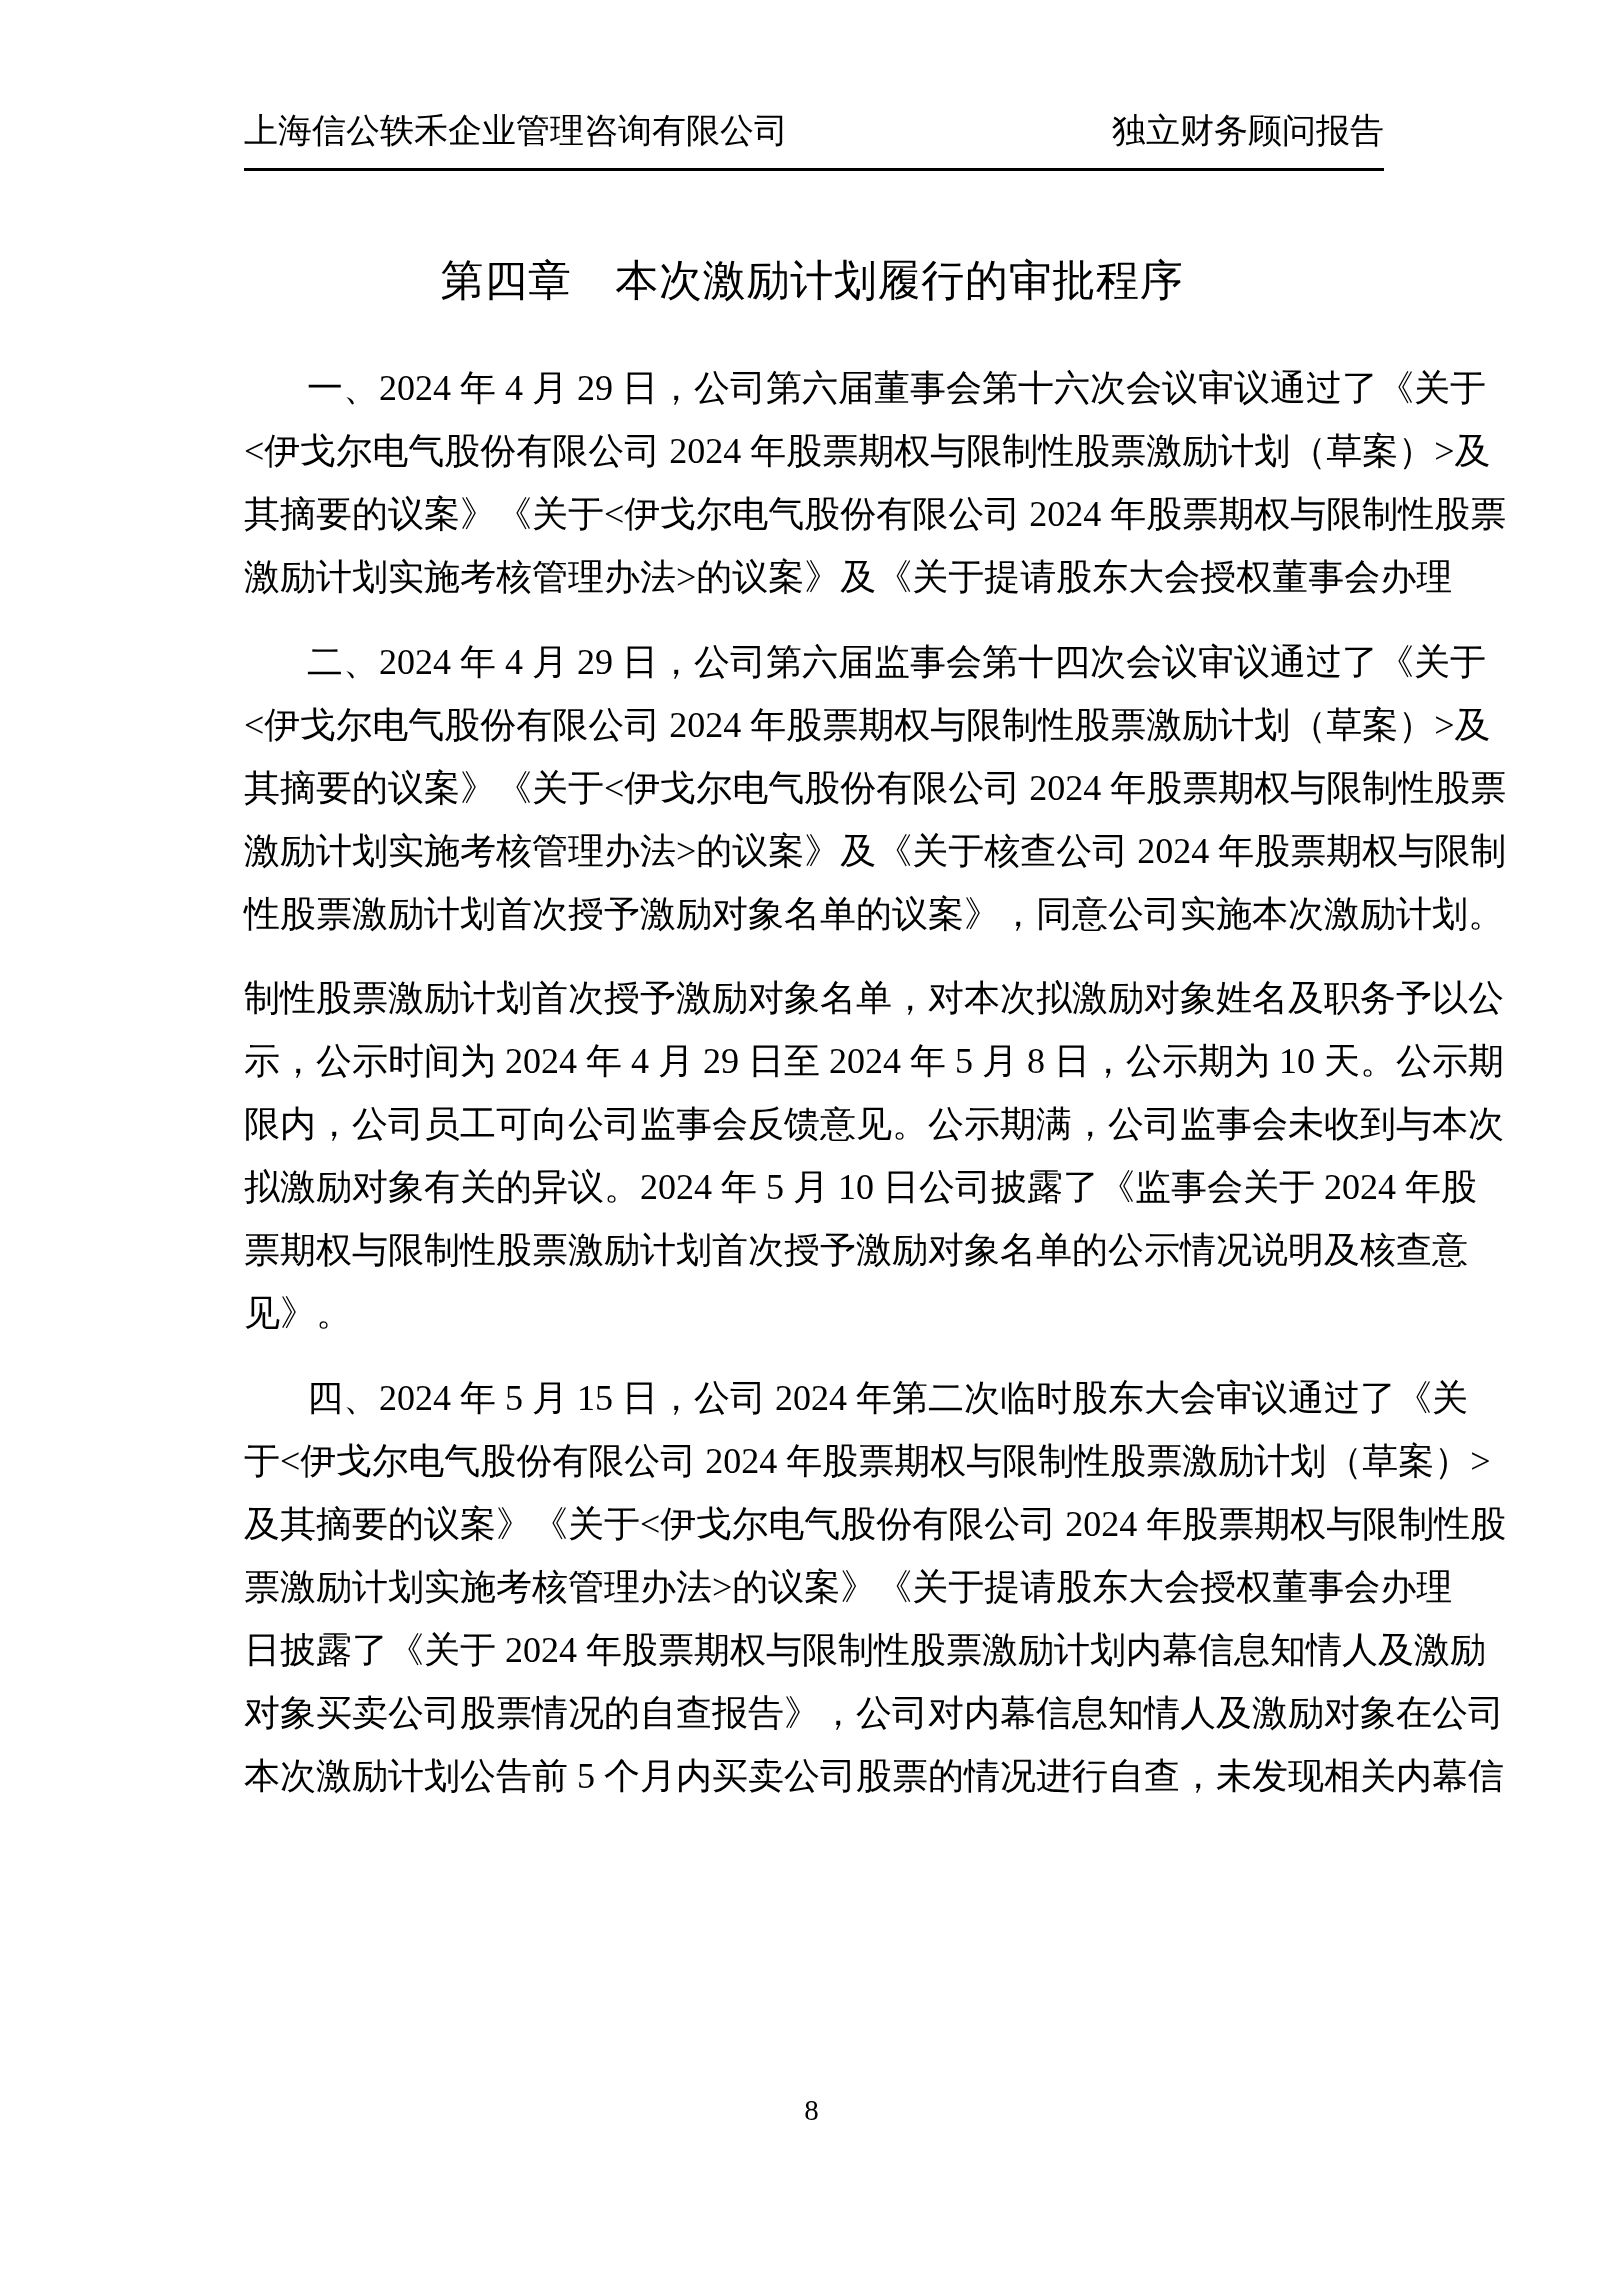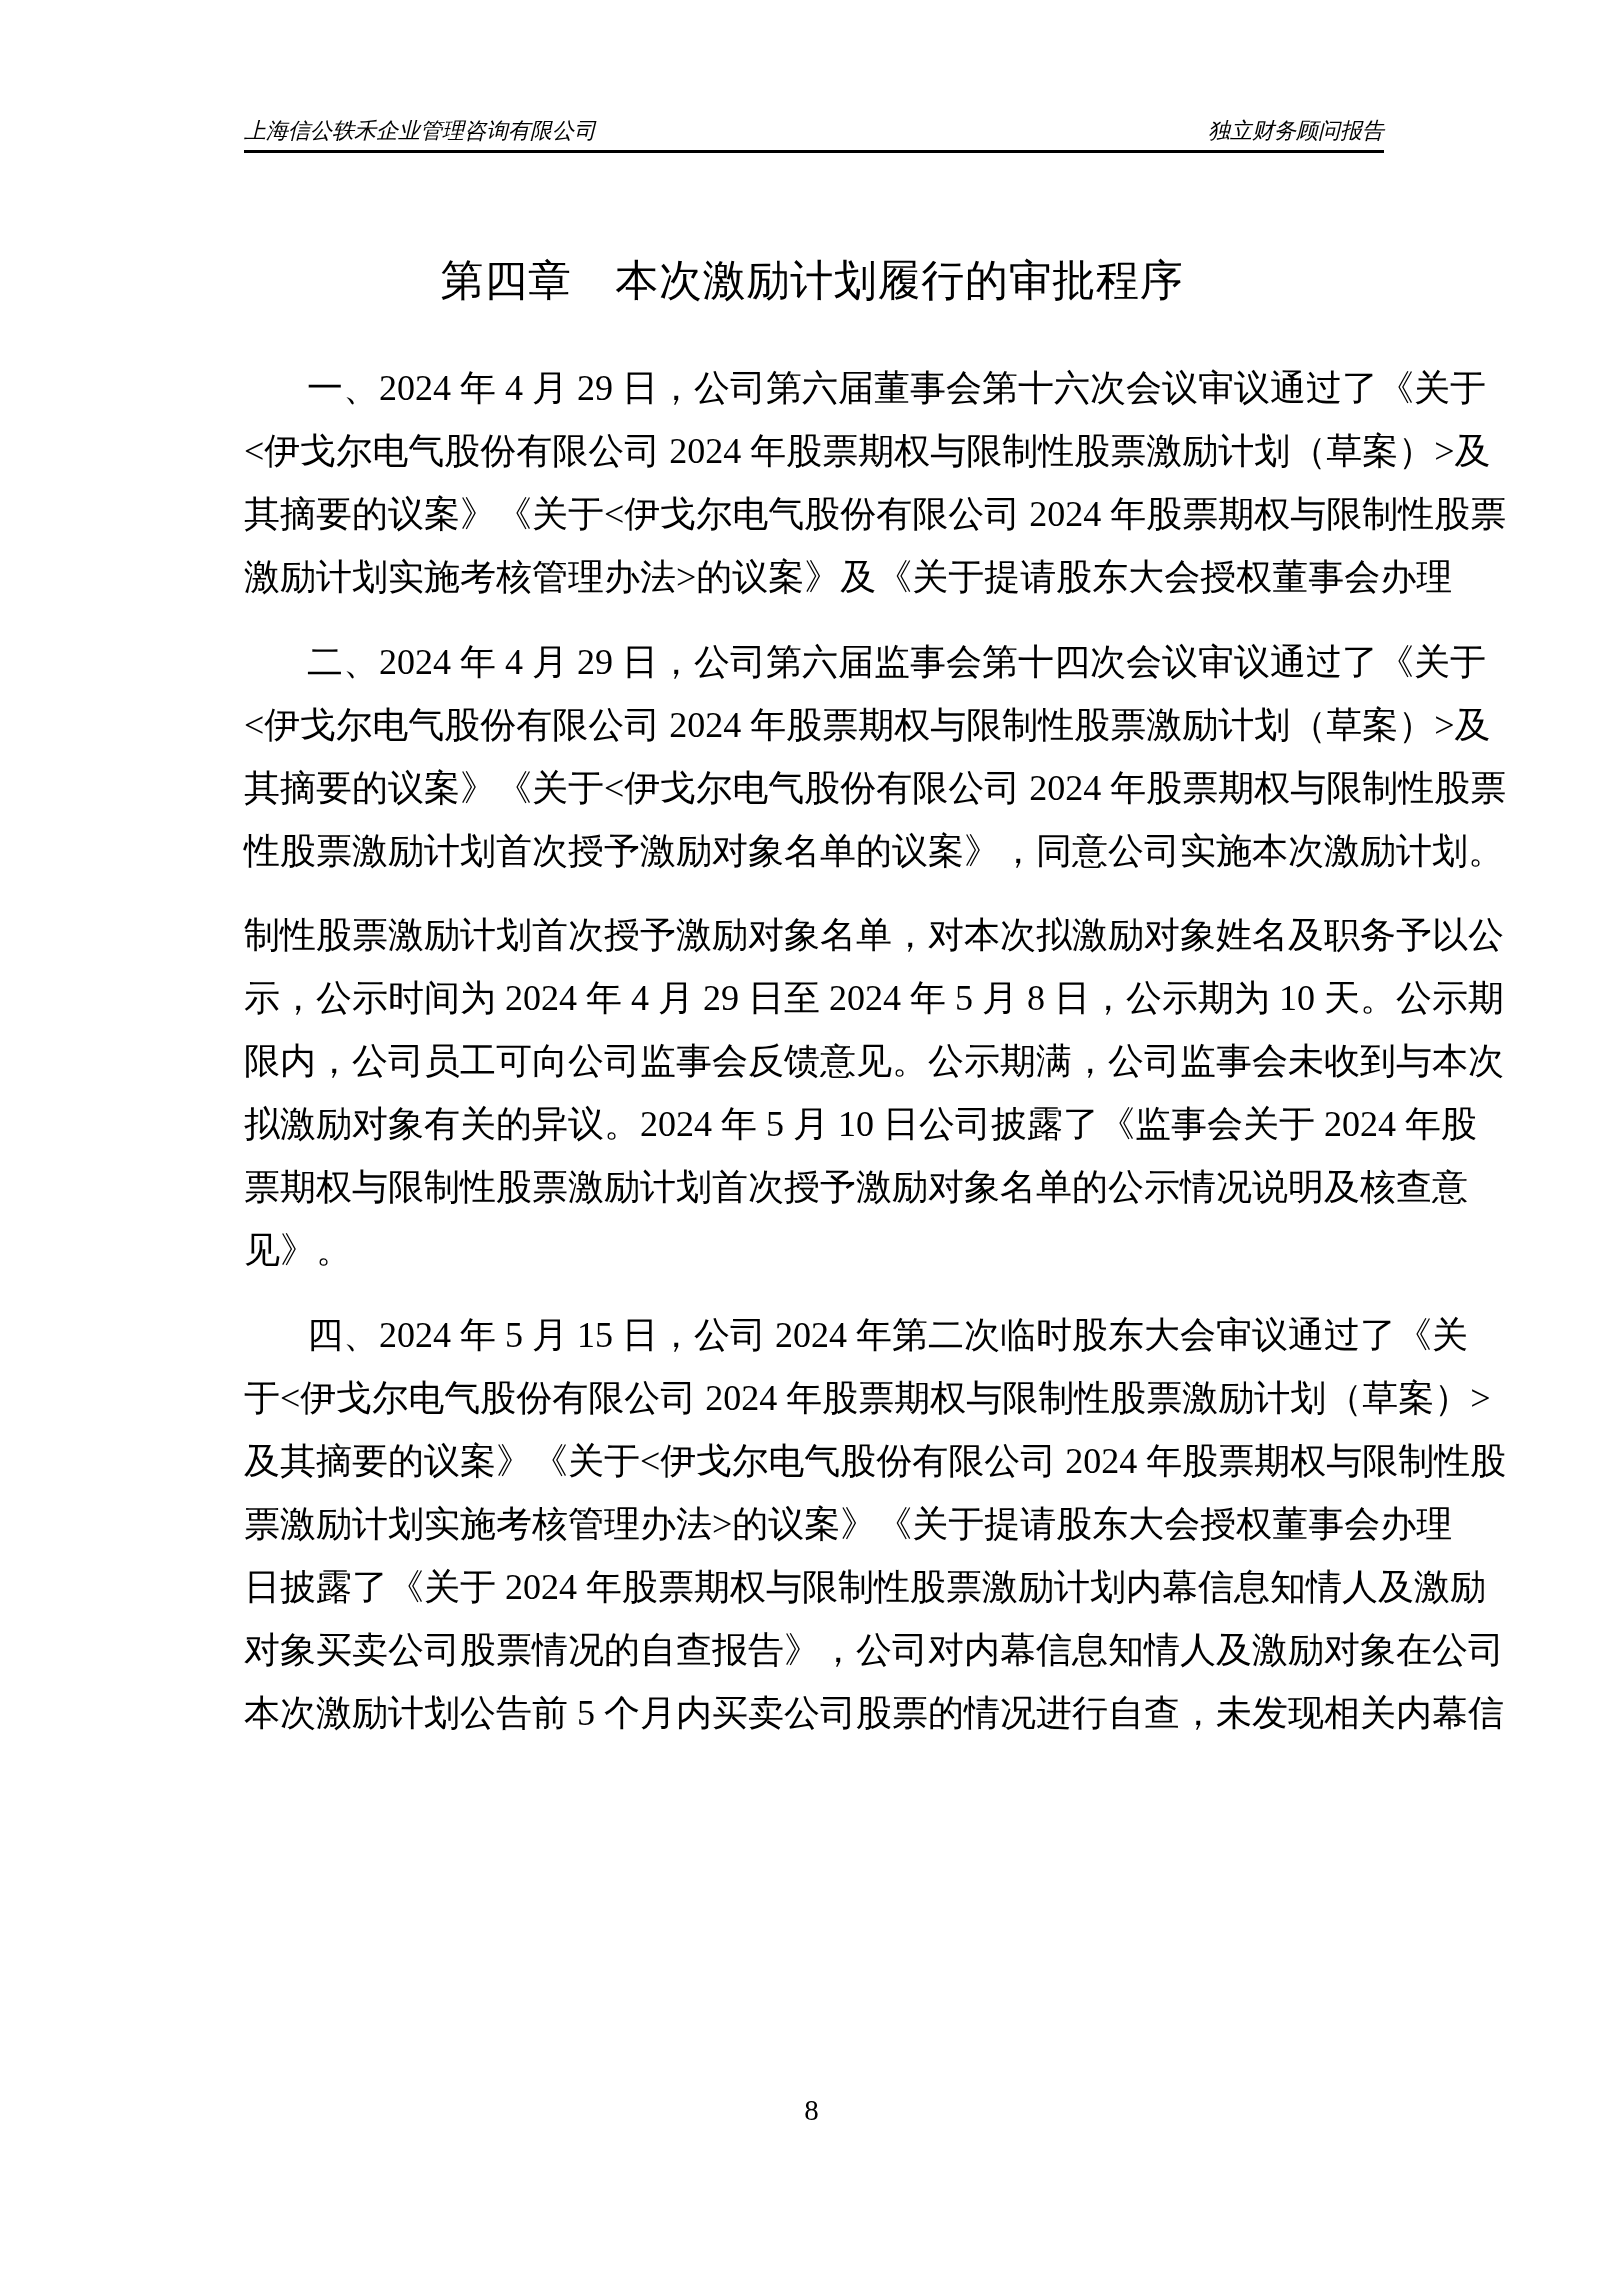--- a/index.html
+++ b/index.html
@@ -13,25 +13,24 @@
     overflow: hidden;
   }
   .header {
     position: absolute;
     top: 116px;
     left: 244px;
     right: 239px;
     display: flex;
     justify-content: space-between;
     align-items: flex-end;
-    font-size: 22px;
+    font-size: 34px;
     line-height: 30px;
-    padding-bottom: 4px;
+    padding-bottom: 22px;
     border-bottom: 3.3px solid #000000;
-    font-style: italic;
   }
   .content {
     position: absolute;
     top: 259px;
     left: 244px;
     right: 243px;
   }
   .title {
     font-size: 43px;
     line-height: 43px;
@@ -78,20 +77,21 @@
         <div class="paragraph">
           <div class="line first">一、2024 年 4 月 29 日，公司第六届董事会第十六次会议审议通过了《关于</div>
           <div class="line">&lt;伊戈尔电气股份有限公司 2024 年股票期权与限制性股票激励计划（草案）&gt;及</div>
           <div class="line">其摘要的议案》《关于&lt;伊戈尔电气股份有限公司 2024 年股票期权与限制性股票</div>
           <div class="line">激励计划实施考核管理办法&gt;的议案》及《关于提请股东大会授权董事会办理</div>
         </div>
         <div class="paragraph">
           <div class="line first">二、2024 年 4 月 29 日，公司第六届监事会第十四次会议审议通过了《关于</div>
           <div class="line">&lt;伊戈尔电气股份有限公司 2024 年股票期权与限制性股票激励计划（草案）&gt;及</div>
           <div class="line">其摘要的议案》《关于&lt;伊戈尔电气股份有限公司 2024 年股票期权与限制性股票</div>
+          <div class="line">激励计划实施考核管理办法&gt;的议案》及《关于核查公司 2024 年股票期权与限制</div>
           <div class="line no-fill">性股票激励计划首次授予激励对象名单的议案》，同意公司实施本次激励计划。</div>
         </div>
         <div class="paragraph">
           <div class="line">制性股票激励计划首次授予激励对象名单，对本次拟激励对象姓名及职务予以公</div>
           <div class="line">示，公示时间为 2024 年 4 月 29 日至 2024 年 5 月 8 日，公示期为 10 天。公示期</div>
           <div class="line">限内，公司员工可向公司监事会反馈意见。公示期满，公司监事会未收到与本次</div>
           <div class="line">拟激励对象有关的异议。2024 年 5 月 10 日公司披露了《监事会关于 2024 年股</div>
           <div class="line">票期权与限制性股票激励计划首次授予激励对象名单的公示情况说明及核查意</div>
           <div class="line no-fill">见》。</div>
         </div>

